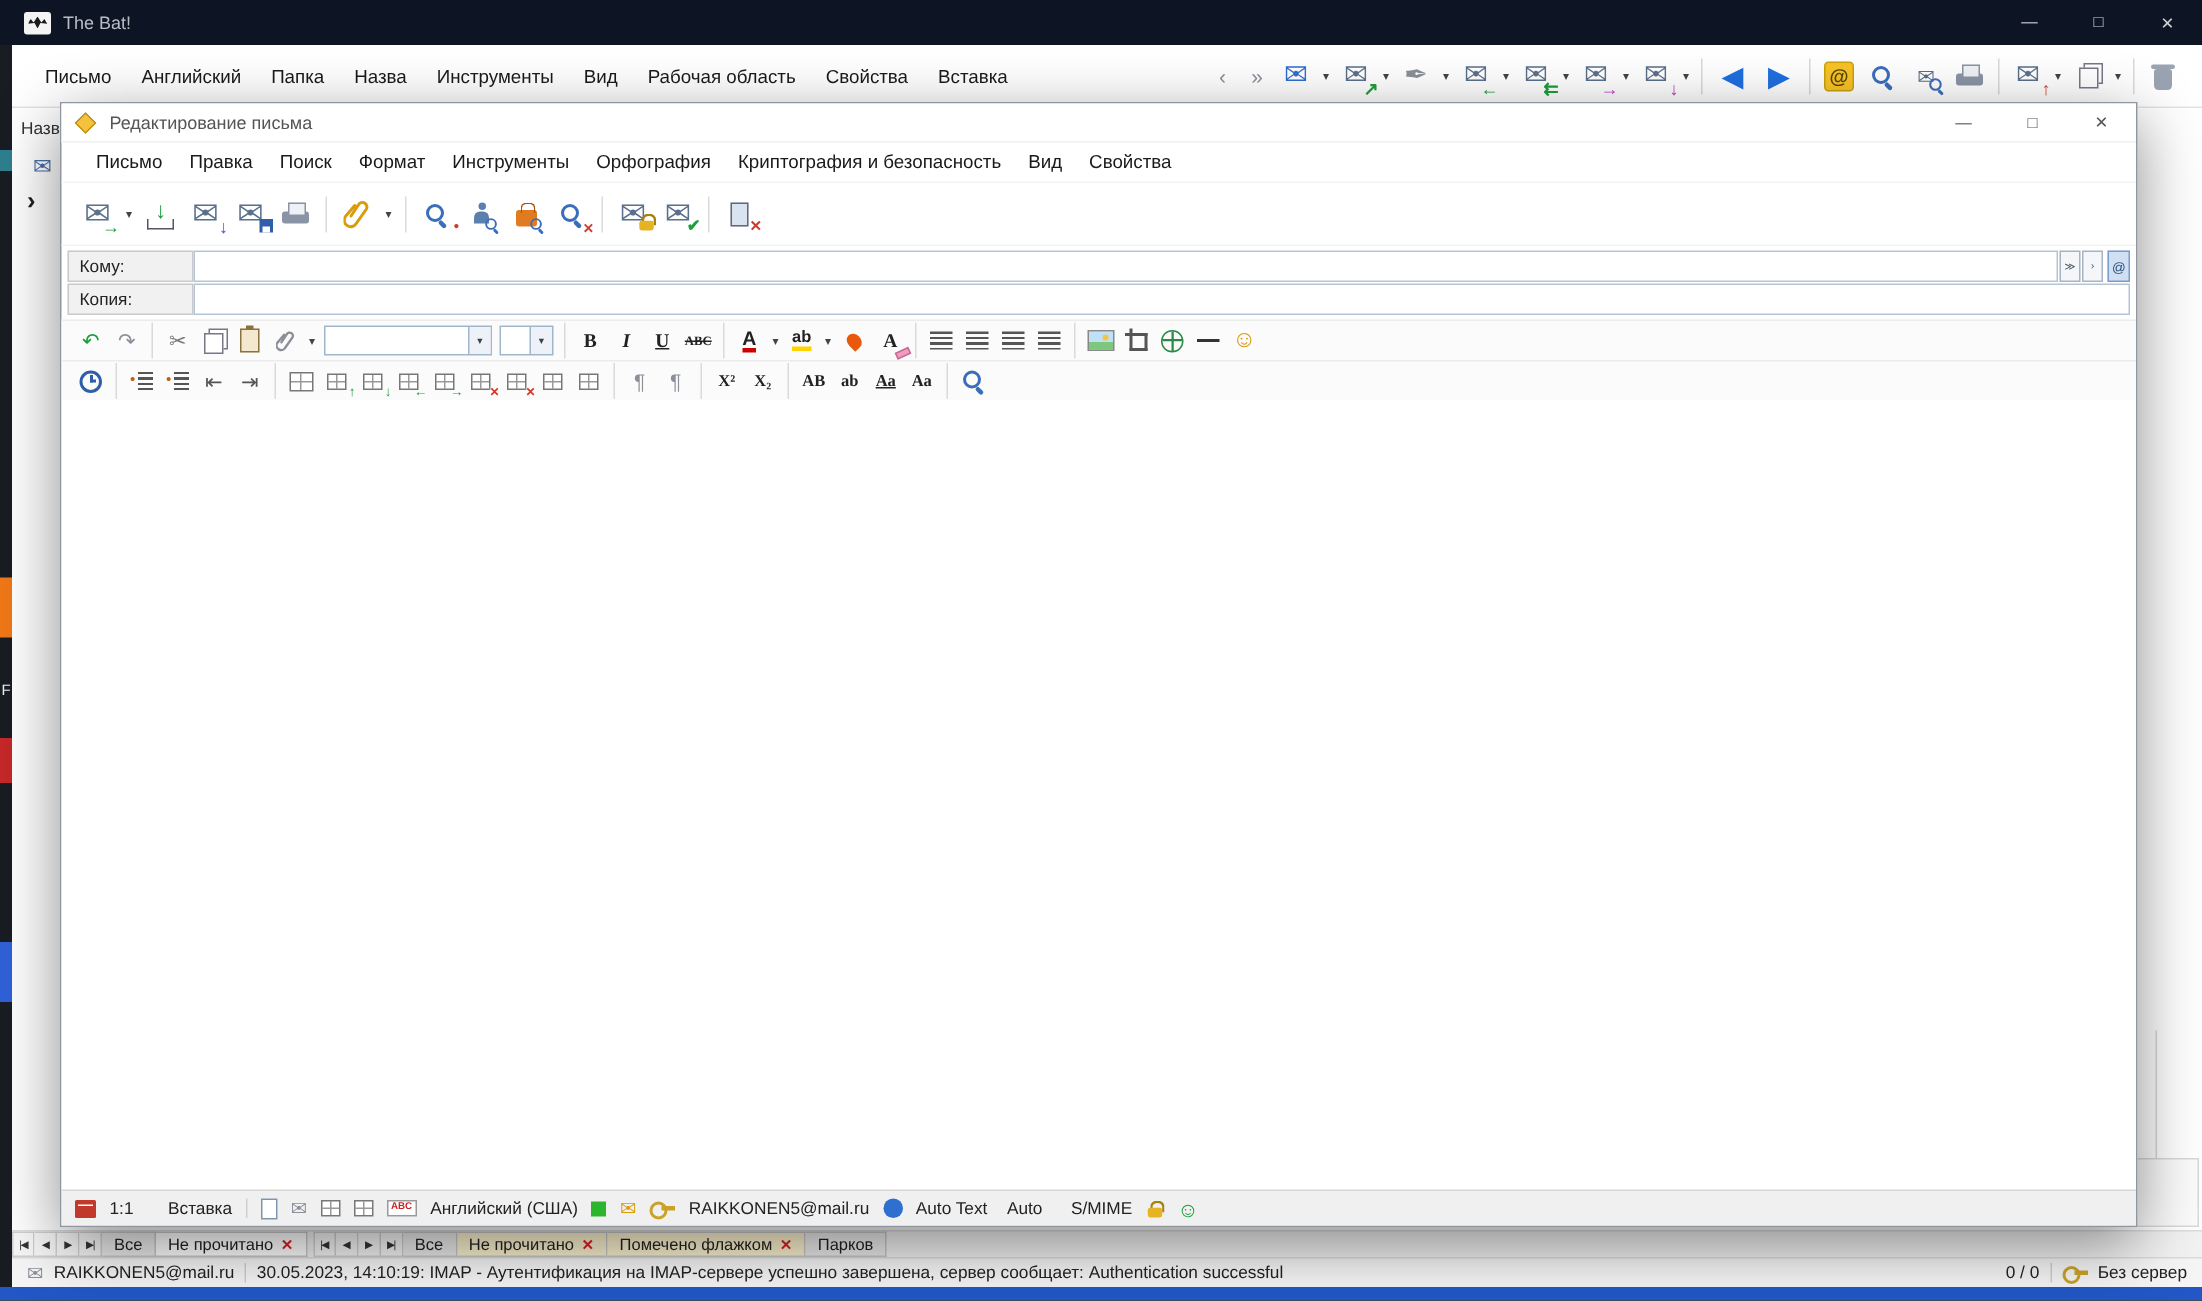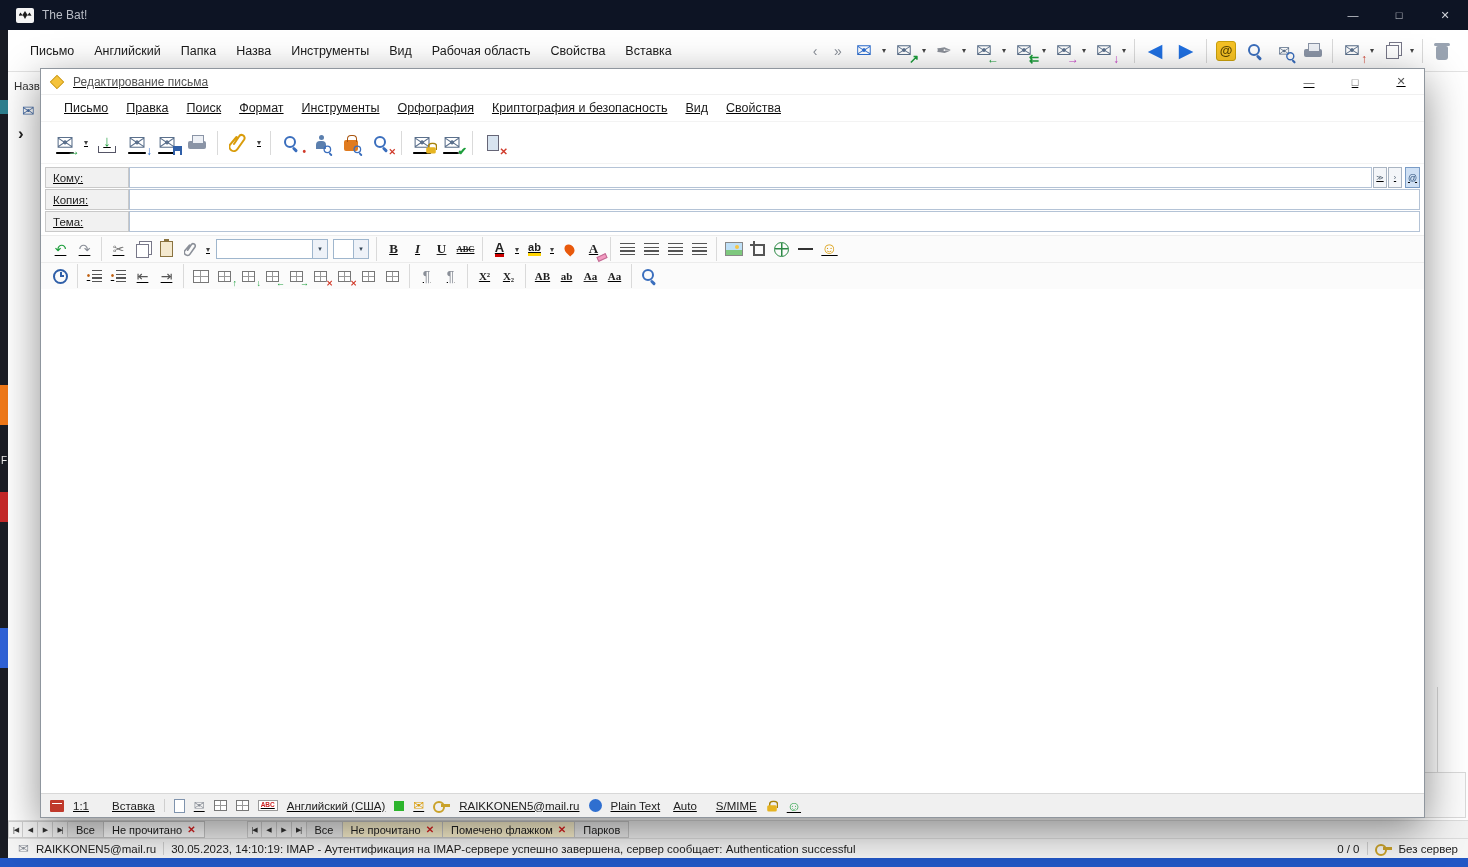--- a/index.html
+++ b/index.html
@@ -30,21 +30,21 @@
   .mitem{padding:5px 10px;font-size:12.5px;color:#1a1a1a;white-space:nowrap;}
   .mw-toolbar{margin-left:auto;display:flex;align-items:center;padding-right:12px;gap:1px;}
   .mw-body{position:absolute;left:8px;top:72px;right:0;bottom:38px;background:#fff;}
   .colhdr{position:absolute;left:6px;top:8px;font-size:11.5px;color:#333;}
   .mini-env{position:absolute;left:14px;top:30px;font-size:15px;color:#4a6fa8;}
   .expand{position:absolute;left:10px;top:52px;font-size:17px;font-weight:bold;color:#222;}
   .right-scroll{position:absolute;right:30px;top:615px;width:1px;bottom:10px;background:#d9d9d9;}
   .br-panel{position:absolute;right:2px;bottom:2px;width:118px;height:46px;background:#fbfbfb;border:1px solid #d9d9d9;}
 
   
-  .mw-tabrow{position:absolute;left:8px;right:0;bottom:20px;height:18px;background:#f2f2f2;border-top:1px solid #dcdcdc;display:flex;align-items:stretch;font-size:11px;gap:38px;}
+  .mw-tabrow{position:absolute;left:8px;right:0;bottom:20px;height:18px;background:#f2f2f2;border-top:1px solid #dcdcdc;display:flex;align-items:stretch;font-size:11px;}
   .tnav{width:15px;display:flex;align-items:center;justify-content:center;font-size:7px;letter-spacing:-1px;color:#333;background:#f6f6f6;border:1px solid #cfcfcf;border-left:none;}
   .tnav:first-child{border-left:1px solid #cfcfcf;}
   .tab{display:flex;align-items:center;padding:0 8px;border:1px solid #c8c8c8;border-left:none;background:#ececec;color:#222;white-space:nowrap;}
   .tab.active{background:#fff;}
   .tab.flagged{background:#fdf3cf;}
   .tab.clip{max-width:54px;overflow:hidden;}
   .tx{color:#d22;font-weight:bold;font-size:10px;margin-left:5px;}
   .tabgroup{display:flex;align-items:stretch;}
 
   
@@ -118,21 +118,21 @@
   .drop{width:9px;height:11px;background:#e8590c;border-radius:50% 50% 50% 0;transform:rotate(-45deg);display:inline-block;}
   .ers{position:absolute;right:-2px;bottom:1px;width:10px;height:5px;background:#f49ac1;border:1px solid #c06d94;transform:rotate(-25deg);}
   .hr-ic{width:15px;height:2px;background:#333;display:inline-block;}
   .saveic{position:relative;width:20px;height:20px;display:inline-flex;align-items:flex-start;justify-content:center;}
   .saveic::after{content:"";position:absolute;left:1px;right:1px;bottom:0;height:6px;border:1.5px solid #556;border-top:none;}
   .saveic .g{font-size:15px;font-weight:bold;}
   .listic{display:inline-flex;align-items:center;gap:2px;}
   .listic .b{font-size:10px;color:#c06010;line-height:1;}
 
   
-  .cw{position:absolute;left:40px;top:68px;width:1385px;height:750px;background:#fff;border:1px solid #8f969e;box-shadow:0 12px 40px rgba(0,0,0,.45);display:flex;flex-direction:column;z-index:10;text-decoration:underline;}
+  .cw{position:absolute;left:40px;top:68px;width:1385px;height:750px;background:#fff;border:1px solid #8f969e;box-shadow:0 12px 40px rgba(0,0,0,.45);display:flex;flex-direction:column;z-index:10;}
   .cw-titlebar{height:26px;display:flex;align-items:center;background:#fff;border-bottom:1px solid #f0f0f0;}
   .cw-appicon{width:12px;height:12px;background:#f5c33b;border:1px solid #b98a12;transform:rotate(45deg) scale(.85);margin:0 10px 0 10px;}
   .cw-title{font-size:12px;color:#555;}
   .cw-wbtns{margin-left:auto;display:flex;height:100%;}
   .cw-wbtn{width:46px;height:100%;display:flex;align-items:center;justify-content:center;font-size:11px;color:#555;}
   .cw-menubar{height:27px;display:flex;align-items:center;padding-left:14px;border-bottom:1px solid #f3f3f3;}
   .cw-menubar .mitem{padding:4px 9px;font-size:12.5px;}
   .cw-toolbar{height:42px;display:flex;align-items:center;padding-left:10px;gap:2px;border-bottom:1px solid #f3f3f3;}
   .cw-fields{padding:3px 4px 2px 4px;}
   .frow{display:flex;align-items:stretch;height:21px;margin-bottom:1px;position:relative;}
@@ -447,24 +447,20 @@
         <span class="tail">
           <span class="mini">≫</span>
           <span class="mini">›</span>
           <span class="abook">@</span>
         </span>
       </div>
       <div class="frow">
         <span class="flabel">Копия:</span>
         <input class="finput" value="" style="">
       </div>
-      <div class="frow">
-        <span class="flabel">Тема:</span>
-        <input class="finput" value="" style="">
-      </div>
     </div>
 
     <div class="fmtbar">
       <span class="ico">
           <span class="g sm green">↶</span>
         </span>
       <span class="ico">
           <span class="g sm gray">↷</span>
         </span>
       <span class="sep"></span>
@@ -650,21 +646,21 @@
       <span class="g sm gray" style="font-size:13px;">✉</span>
       <span class="tbl smx"></span>
       <span class="tbl smx"></span>
       <span class="abcbox">ABC</span>
       <span class="stxt">Английский (США)</span>
       <span class="sq"></span>
       <span class="g sm gold" style="font-size:13px;">✉</span>
       <span class="key"></span>
       <span class="stxt">RAIKKONEN5@mail.ru</span>
       <span class="bluedot"></span>
-      <span class="stxt">Plain Text</span>
+      <span class="stxt">Auto Text</span>
       <span class="stxt" style="margin-left:4px;">Auto</span>
       <span class="stxt" style="margin-left:10px;">S/MIME</span>
       <span class="lock sm"></span>
       <span class="g sm green" style="font-size:14px;">☺</span>
     </div>
   </div>
 
 </div>
 
 </body></html>

